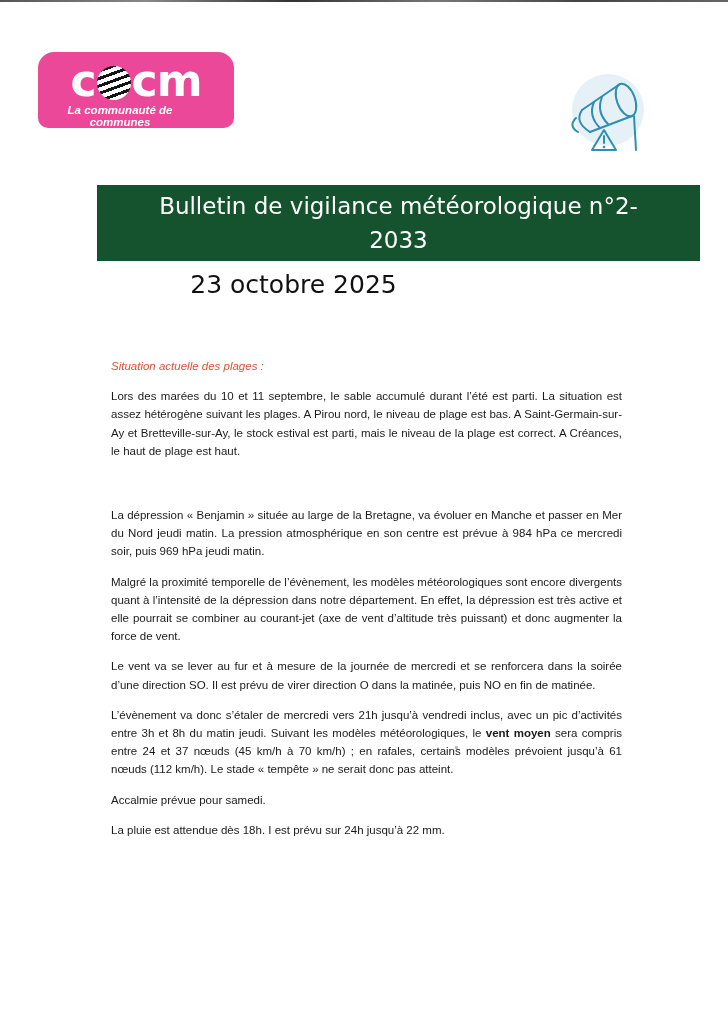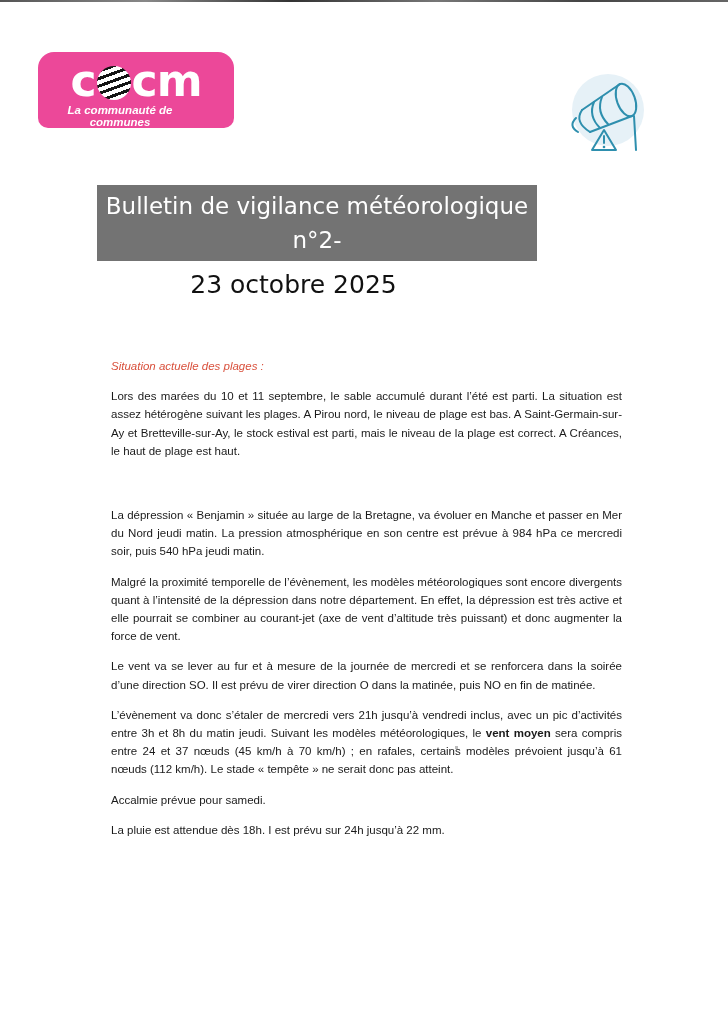--- a/index.html
+++ b/index.html
@@ -3,21 +3,21 @@
 <meta charset="utf-8">
 <style>
   html, body { margin:0; padding:0; }
   body { width:728px; height:1030px; background:#ffffff; position:relative; overflow:hidden; font-family:"Liberation Sans", sans-serif; }
   .scan-edge { position:absolute; left:0; top:0; width:728px; height:2px; background:linear-gradient(90deg,#555 0%,#888 20%,#333 40%,#777 60%,#444 80%,#666 100%); }
   .logo { position:absolute; left:38px; top:52px; width:196px; height:76px; background:#ec4899; border-radius:16px 16px 10px 10px; color:#fff; }
   .logo-word { position:absolute; left:10px; top:4px; width:176px; text-align:center; font-family:"DejaVu Sans", sans-serif; font-weight:bold; font-size:44px; letter-spacing:-1px; line-height:50px; }
   .logo-word .globe { display:inline-block; width:34px; height:34px; border-radius:50%; background:repeating-linear-gradient(160deg,#fff 0 4px,#141414 4px 7px); vertical-align:-4px; margin:0 1px; }
   .logo-tag { position:absolute; left:0; top:52px; width:164px; text-align:center; font-style:italic; font-weight:bold; font-size:11.5px; }
   .alert-icon { position:absolute; left:560px; top:70px; width:90px; height:85px; }
-  .banner { position:absolute; left:97px; top:185px; width:440px; height:76px; background:#737373; color:#fff; text-align:center; font-family:"DejaVu Sans", sans-serif; font-size:23px; line-height:34px; padding-top:4px; box-sizing:border-box; }
+  .banner { position:absolute; left:97px; top:185px; width:603px; height:76px; background:#14532d; color:#fff; text-align:center; font-family:"DejaVu Sans", sans-serif; font-size:23px; line-height:34px; padding-top:4px; box-sizing:border-box; }
   .date { position:absolute; left:0; width:587px; top:270px; text-align:center; font-family:"DejaVu Sans", sans-serif; font-size:25px; color:#111; }
   .content { position:absolute; left:99px; top:345px; width:535px; font-size:11.5px; line-height:18.2px; color:#1a1a1a; text-align:justify; }
   .heading { color:#d9503c; font-style:italic; margin:12px; }
   p { margin:12px; }
   .gap1 { height:6px; }
   .gap2 { height:8px; }
   b { font-weight:bold; }
   .speck { position:absolute; left:455px; top:746px; width:3px; height:3px; background:#bbb; }
 </style>
 </head>
@@ -55,21 +55,21 @@
 </div>
 
 <div class="date">23 octobre 2025</div>
 
 <div class="content">
   <p class="heading">Situation actuelle des plages :</p>
   <p>Lors des marées du 10 et 11 septembre, le sable accumulé durant l’été est parti. La situation est assez hétérogène suivant les plages. A Pirou nord, le niveau de plage est bas. A Saint-Germain-sur-Ay et Bretteville-sur-Ay, le stock estival est parti, mais le niveau de la plage est correct. A Créances, le haut de plage est haut.</p>
   <div class="gap1"></div>
   <div class="gap2"></div>
   <div class="gap2"></div>
-  <p>La dépression « Benjamin » située au large de la Bretagne, va évoluer en Manche et passer en Mer du Nord jeudi matin. La pression atmosphérique en son centre est prévue à 984 hPa ce mercredi soir, puis 540 hPa jeudi matin.</p>
+  <p>La dépression « Benjamin » située au large de la Bretagne, va évoluer en Manche et passer en Mer du Nord jeudi matin. La pression atmosphérique en son centre est prévue à 984 hPa ce mercredi soir, puis 969 hPa jeudi matin.</p>
   <p>Malgré la proximité temporelle de l’évènement, les modèles météorologiques sont encore divergents quant à l’intensité de la dépression dans notre département. En effet, la dépression est très active et elle pourrait se combiner au courant-jet (axe de vent d’altitude très puissant) et donc augmenter la force de vent.</p>
   <p>Le vent va se lever au fur et à mesure de la journée de mercredi et se renforcera dans la soirée d’une direction SO. Il est prévu de virer direction O dans la matinée, puis NO en fin de matinée.</p>
   <p><span>L’évènement va donc s’étaler de mercredi vers 21h jusqu’à vendredi inclus, avec un pic d’activités entre 3h et 8h du matin jeudi. Suivant les modèles météorologiques, le </span><b>vent moyen</b><span> sera compris entre 24 et 37 nœuds (45 km/h à 70 km/h) ; en rafales, certains modèles prévoient jusqu’à 61 nœuds (112 km/h). Le stade « tempête » ne serait donc pas atteint.</span></p>
   <p>Accalmie prévue pour samedi.</p>
   <p>La pluie est attendue dès 18h. I est prévu sur 24h jusqu’à 22 mm.</p>
 </div>
 
 <div class="speck"></div>
 
 </body></html>

